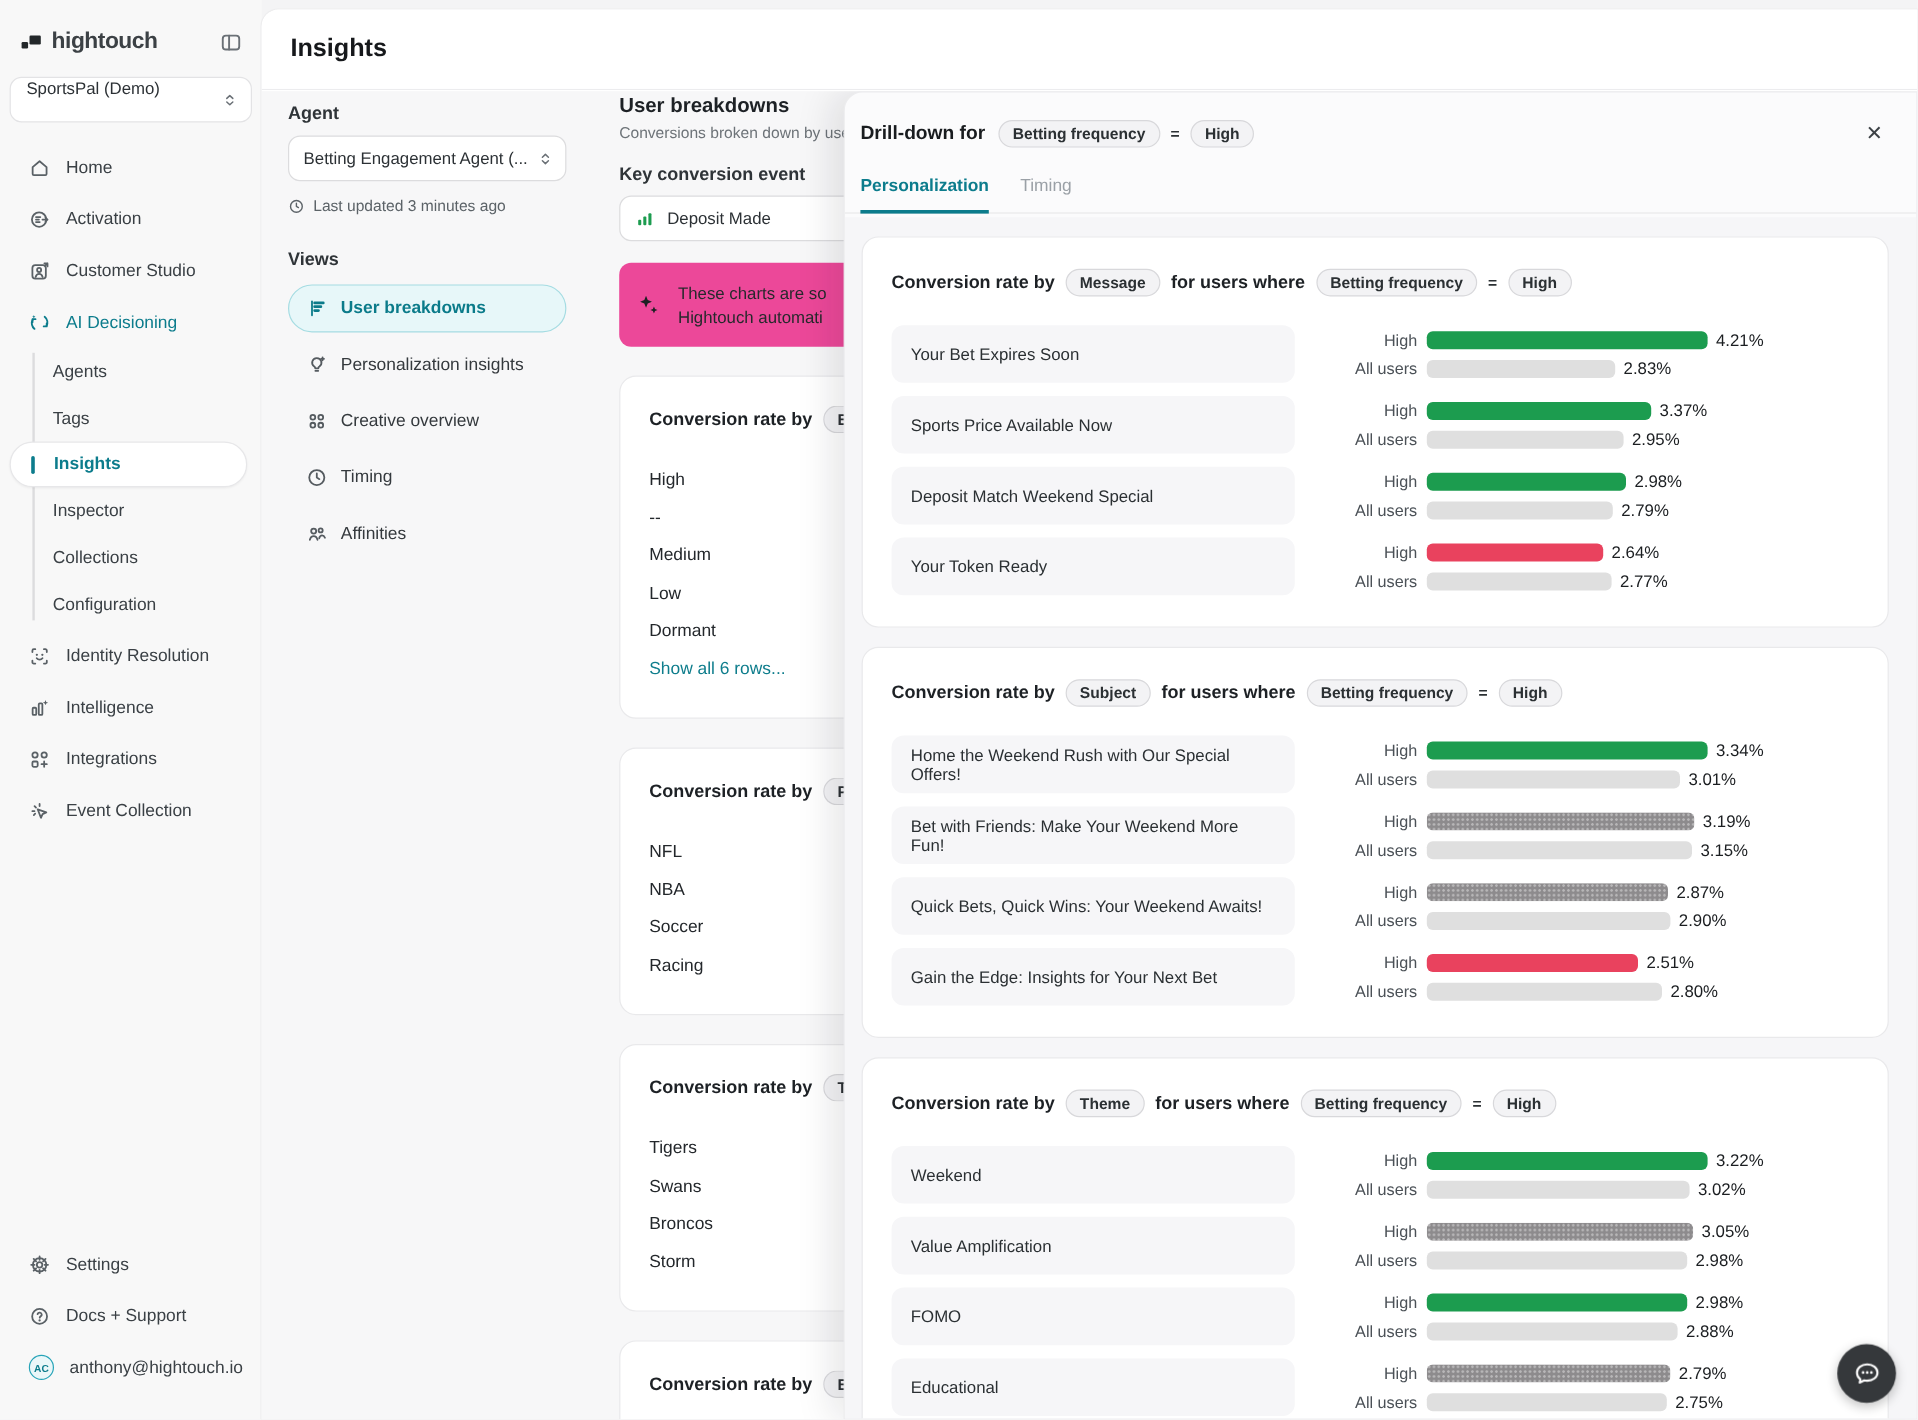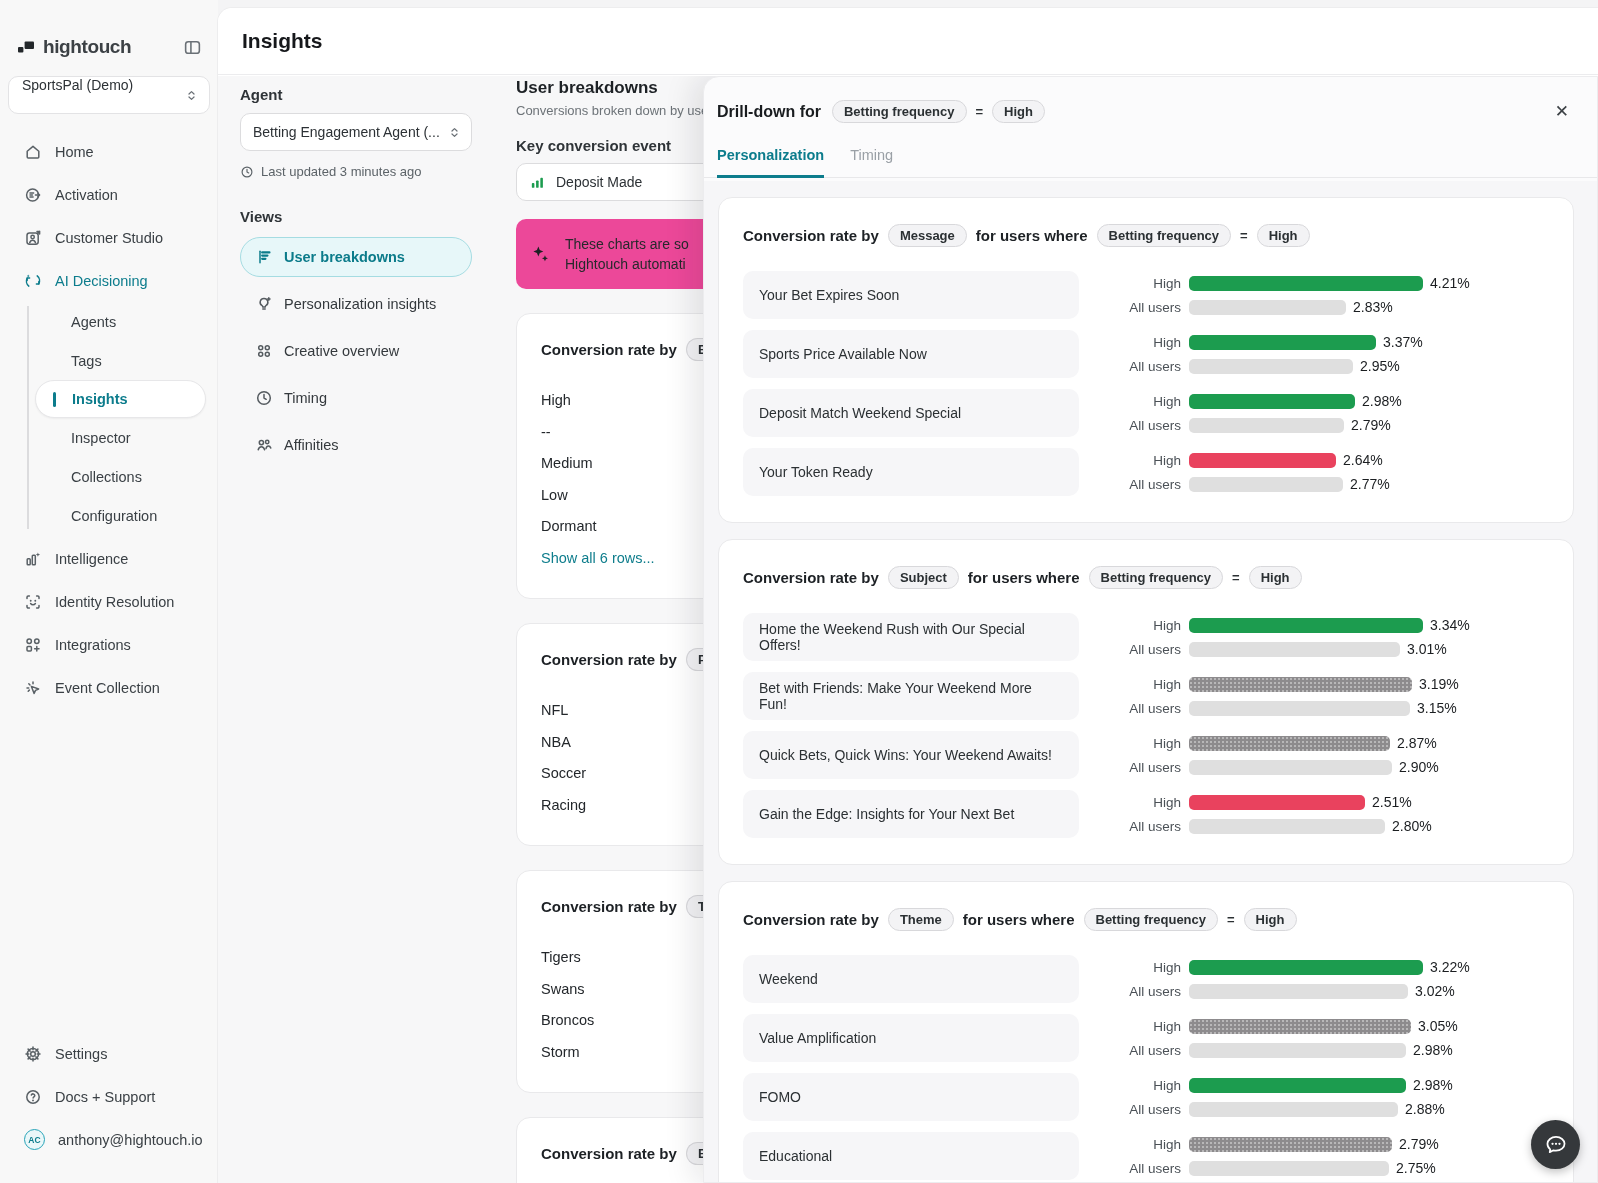--- a/index.html
+++ b/index.html
@@ -4,31 +4,31 @@
 <style>
   * { margin:0; padding:0; box-sizing:border-box; }
   html,body { width:1598px; height:1183px; overflow:hidden; background:#f4f4f5; }
   body { font-family:"Liberation Sans", sans-serif; color:#24282c; position:relative; }
   .icn { display:inline-flex; flex:none; align-items:center; justify-content:center; }
   .icn svg { display:block; }
   svg.st { fill:none; stroke:currentColor; stroke-width:1.5; stroke-linecap:round; stroke-linejoin:round; }
 
   
   .sidebar { position:absolute; left:0; top:0; bottom:0; width:218px; background:#f8f8f8; display:flex; flex-direction:column; }
-  .side-logo { display:flex; align-items:center; padding:36px 16px 0 16px; }
+  .side-logo { display:flex; align-items:center; padding:24px 16px 0 16px; }
   .wordmark { font-size:19px; font-weight:700; color:#3c4145; letter-spacing:-0.4px; margin-left:7px; }
   .side-logo .spacer { flex:1; }
   .panel-toggle { color:#6a7076; cursor:pointer; }
   .workspace { margin:18px 8px 0; height:38px; background:#fff; border:1px solid #e3e3e5; border-radius:10px; display:flex; padding:0 10px 0 13px; font-size:14px; font-weight:500; color:#2c3135; }
   .workspace .spacer { flex:1; }
   .nav { margin-top:16px; }
   .nitem { height:43px; padding-left:24px; display:flex; align-items:center; gap:13px; font-size:14.5px; font-weight:500; color:#3a4045; cursor:pointer; }
   .nitem .icn { color:#5a6166; }
   .nitem.teal, .nitem.teal .icn { color:#0c7c8c; }
-  .subnav { position:relative;padding-left:27px; }
+  .subnav { position:relative; }
   .subnav:before { content:''; position:absolute; left:27px; top:4px; bottom:6px; width:1.5px; background:#dcdcde; }
   .sitem { height:39px; padding-left:44px; display:flex; align-items:center; font-size:14.5px; font-weight:500; color:#3a4045; position:relative; cursor:pointer; }
   .sitem.active { background:#fff; border:1px solid #e7e7e9; border-radius:20px; margin:0 12px 0 8px; padding-left:36px; height:38px; color:#0c7c8c; font-weight:600; box-shadow:0 1px 2px rgba(0,0,0,.05); z-index:1; }
   .sitem.active:before { content:''; position:absolute; left:17px; top:11px; width:3px; height:15px; border-radius:2px; background:#0c7c8c; }
   .side-footer { margin-top:auto; padding-bottom:22px; }
   .avatar { width:21px; height:21px; border-radius:50%; background:#eaf7f9; border:1.5px solid #27a4b8; color:#0c7c8c; font-size:8.5px; font-weight:700; display:flex; align-items:center; justify-content:center; }
   .email { font-size:14.5px; color:#3a4045; }
 
   
   .page { position:absolute; left:218px; top:8px; right:0; bottom:0; background:#fff; border-top-left-radius:14px; box-shadow:0 0 0 1px #ededee; overflow:hidden; }
@@ -180,42 +180,42 @@
       <div class="sitem">
         <span>Collections</span>
       </div>
       <div class="sitem">
         <span>Configuration</span>
       </div>
     </div>
   <div class="nav" id="nav-bottom" style="margin-top:2px">
       <div class="nitem">
         <span class="icn">
-          <svg width="18" height="18" viewBox="0 0 18 18">
-            <g fill="none" stroke="currentColor" stroke-width="1.5" stroke-linejoin="round">
-              <rect x="3.2" y="8.8" width="3" height="6" rx="0.8"></rect>
-              <rect x="8.3" y="5.2" width="3" height="9.6" rx="0.8"></rect>
-            </g>
-            <path d="M13.9 2.4l.6 1.6 1.6.6-1.6.6-.6 1.6-.6-1.6-1.6-.6 1.6-.6z" fill="currentColor"></path>
-          </svg>
-        </span>
-        <span>Intelligence</span>
-      </div>
-      <div class="nitem">
-        <span class="icn">
           <svg class="st" width="18" height="18" viewBox="0 0 18 18">
             <path d="M5.4 3H4.2A1.2 1.2 0 0 0 3 4.2v1.2M12.6 3h1.2A1.2 1.2 0 0 1 15 4.2v1.2M5.4 15H4.2A1.2 1.2 0 0 1 3 13.8v-1.2M12.6 15h1.2a1.2 1.2 0 0 0 1.2-1.2v-1.2"></path>
             <path d="M6.6 10.5c.6.8 1.4 1.2 2.4 1.2s1.8-.4 2.4-1.2"></path>
             <g fill="currentColor" stroke="none">
               <circle cx="6.7" cy="7.7" r="0.95"></circle>
               <circle cx="11.3" cy="7.7" r="0.95"></circle>
             </g>
           </svg>
         </span>
         <span>Identity Resolution</span>
+      </div>
+      <div class="nitem">
+        <span class="icn">
+          <svg width="18" height="18" viewBox="0 0 18 18">
+            <g fill="none" stroke="currentColor" stroke-width="1.5" stroke-linejoin="round">
+              <rect x="3.2" y="8.8" width="3" height="6" rx="0.8"></rect>
+              <rect x="8.3" y="5.2" width="3" height="9.6" rx="0.8"></rect>
+            </g>
+            <path d="M13.9 2.4l.6 1.6 1.6.6-1.6.6-.6 1.6-.6-1.6-1.6-.6 1.6-.6z" fill="currentColor"></path>
+          </svg>
+        </span>
+        <span>Intelligence</span>
       </div>
       <div class="nitem">
         <span class="icn">
           <svg class="st" width="18" height="18" viewBox="0 0 18 18">
             <circle cx="5.2" cy="5.2" r="2.2"></circle>
             <circle cx="12.8" cy="5.2" r="2.2"></circle>
             <rect x="3" y="10.6" width="4.4" height="4.4" rx="1"></rect>
             <path d="M12.8 10.6V15M10.6 12.8H15"></path>
           </svg>
         </span>

